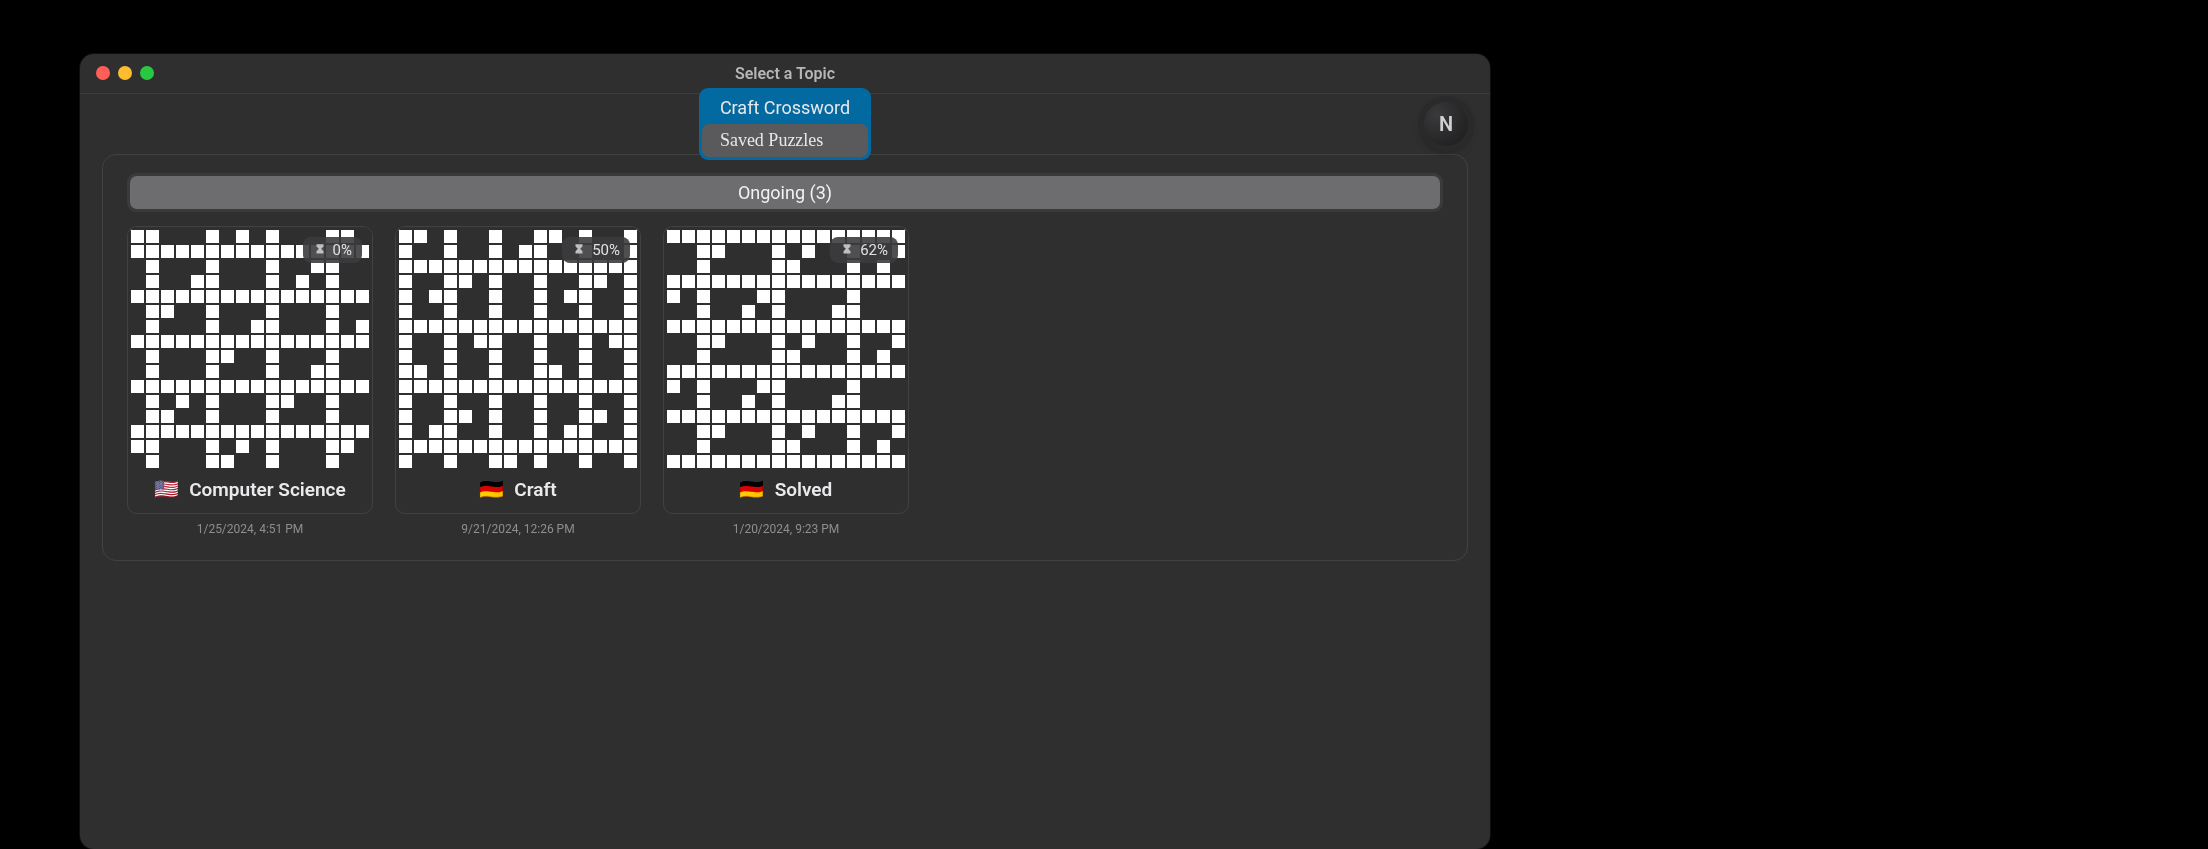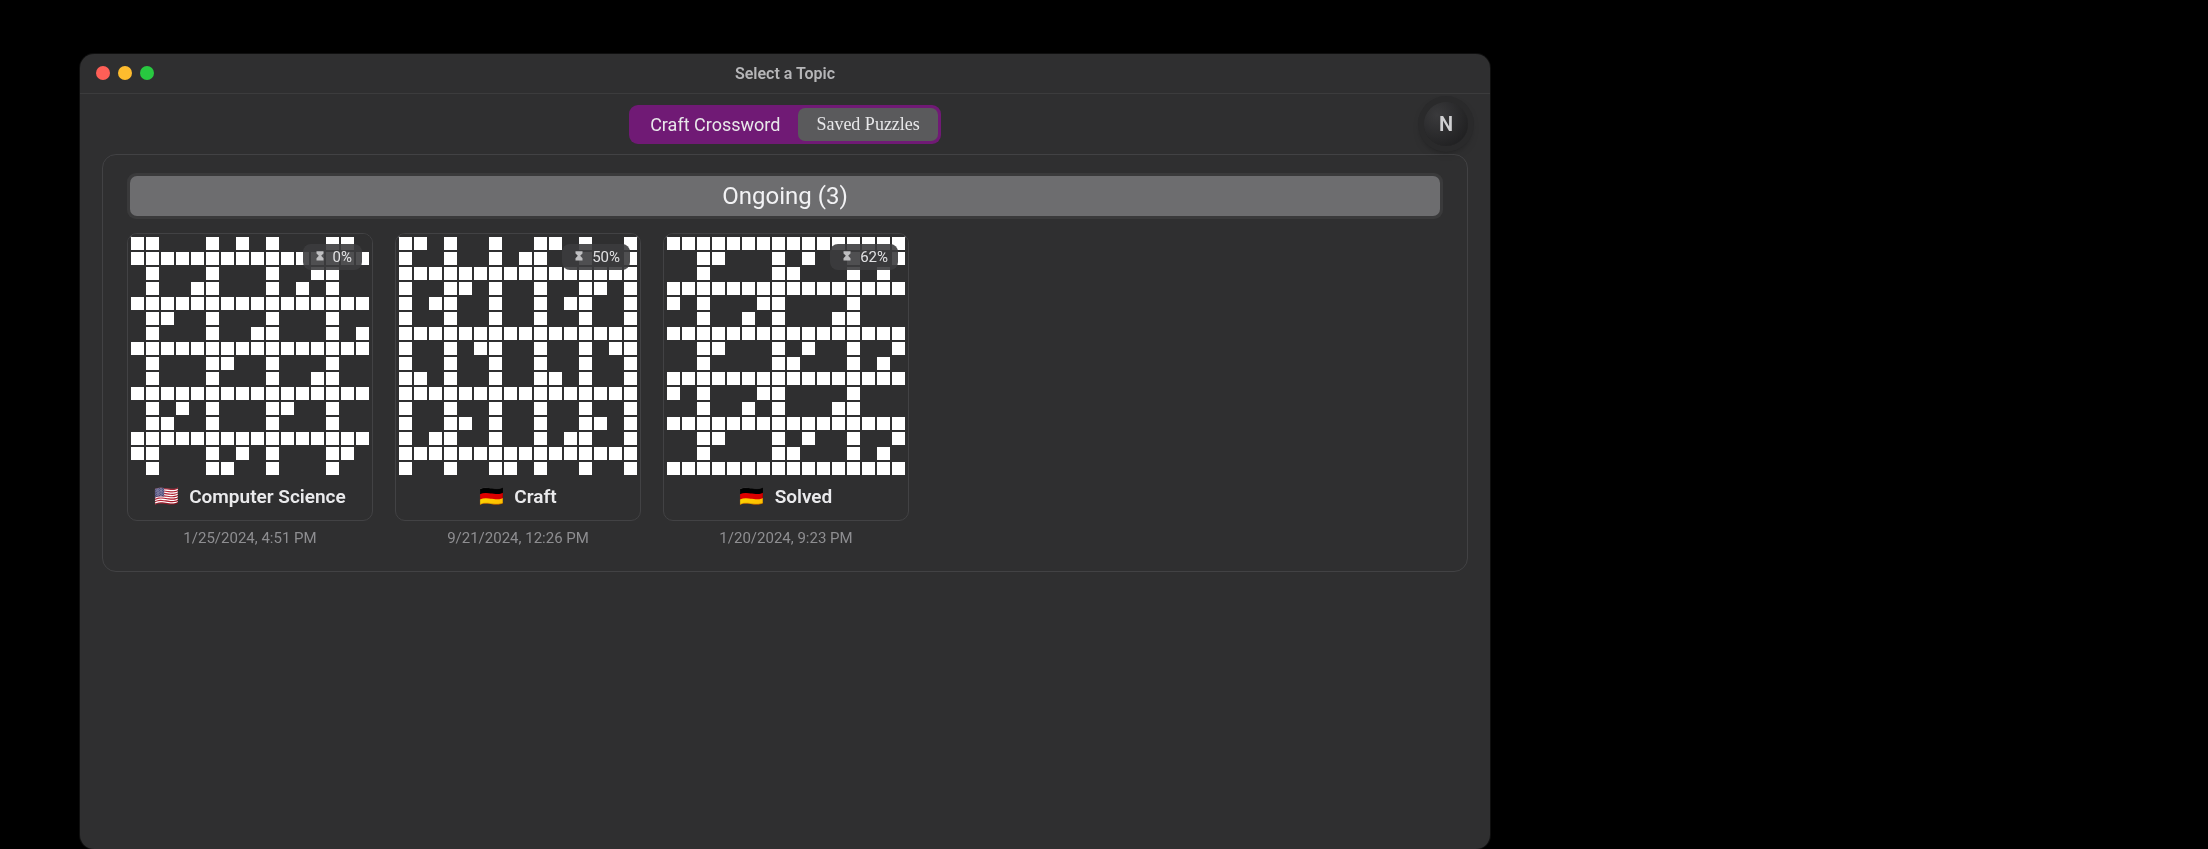--- a/index.html
+++ b/index.html
@@ -31,23 +31,24 @@
   .dot.yellow { background: #febc2e; }
   .dot.green { background: #28c840; }
   .title { color: #b6b6b8; font-weight: 600; font-size: 16px; }
   .header-row {
     height: 60px;
     position: relative;
     display: flex; align-items: center; justify-content: center;
   }
   .seg {
     display: flex;
-    background: #701a75;
+    background: #0369a1;
     border-radius: 9px;
     padding: 3px;
+    flex-direction: column;
   }
   .seg .opt {
     padding: 6px 18px;
     font-size: 18px;
     color: #cfcfd1;
     border-radius: 7px;
     cursor: pointer;
   }
   .seg .opt.inactive { background: transparent; color: #e8e8ea; }
   .seg .opt.active   { background: #5a5a5c; color: #e8e8ea; font-family: Liberation Serif, serif; }
@@ -69,21 +70,21 @@
   .tabbar {
     display:flex;
     background:#3a3a3b;
     border-radius:9px;
     padding:3px;
     margin-bottom: 14px;
   }
   .tabbar .tab {
     flex:1; text-align:center;
     padding:6px 8px;
-    font-size:24px;
+    font-size:18px;
     color:#dcdcde;
     border-radius:7px;
     cursor:pointer;
   }
   .tabbar .tab.active { background:#6d6d6f; color:#f2f2f4; }
   .cards { display:flex; gap: 22px; }
   .card {
     width: 246px;
     border:1px solid #424244;
     border-radius:10px;
@@ -118,21 +119,21 @@
     padding:10px 8px 12px 8px;
     text-align:center;
     color:#eaeaec;
     font-size:19px; font-weight:600;
     display:flex; align-items:center; justify-content:center; gap:10px;
   }
   .flag { font-size:20px; }
   .timestamp {
     text-align:center;
     color:#8e8e91;
-    font-size:15px;
+    font-size:12px;
     margin-top:8px;
   }
   .card-wrap { display:flex; flex-direction:column; }
 </style>
 </head>
 <body>
 
 <div class="window">
   <div class="titlebar">
     <div class="traffic">

